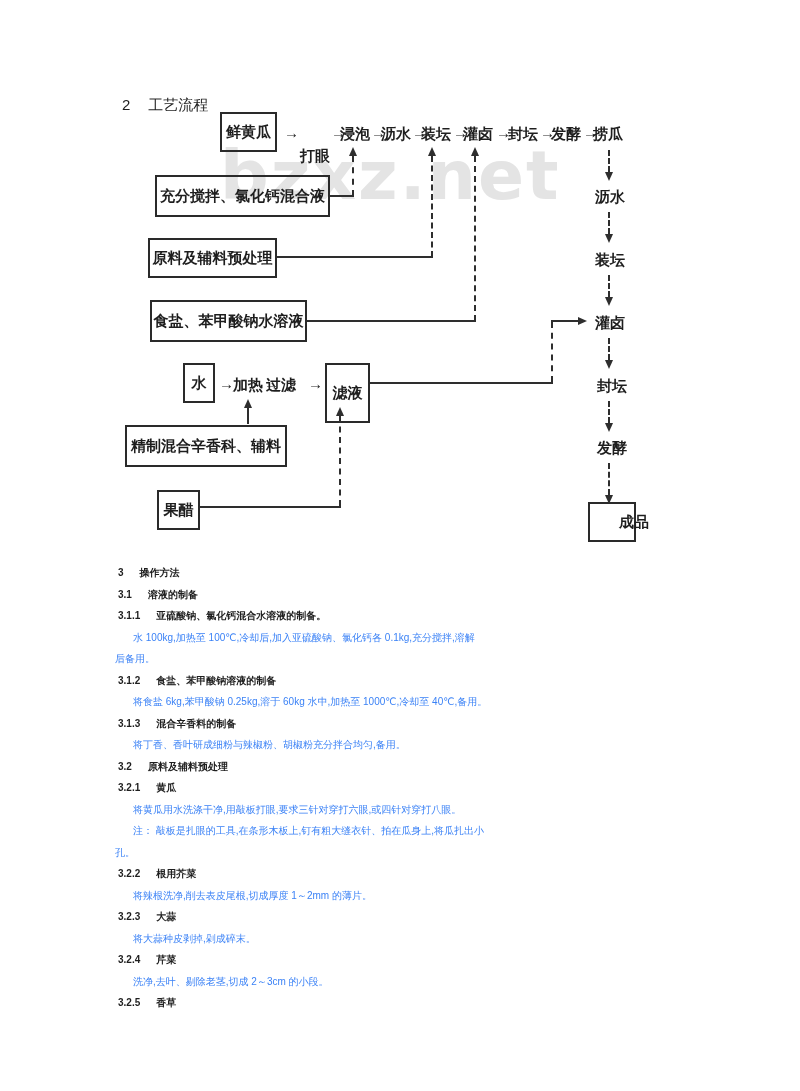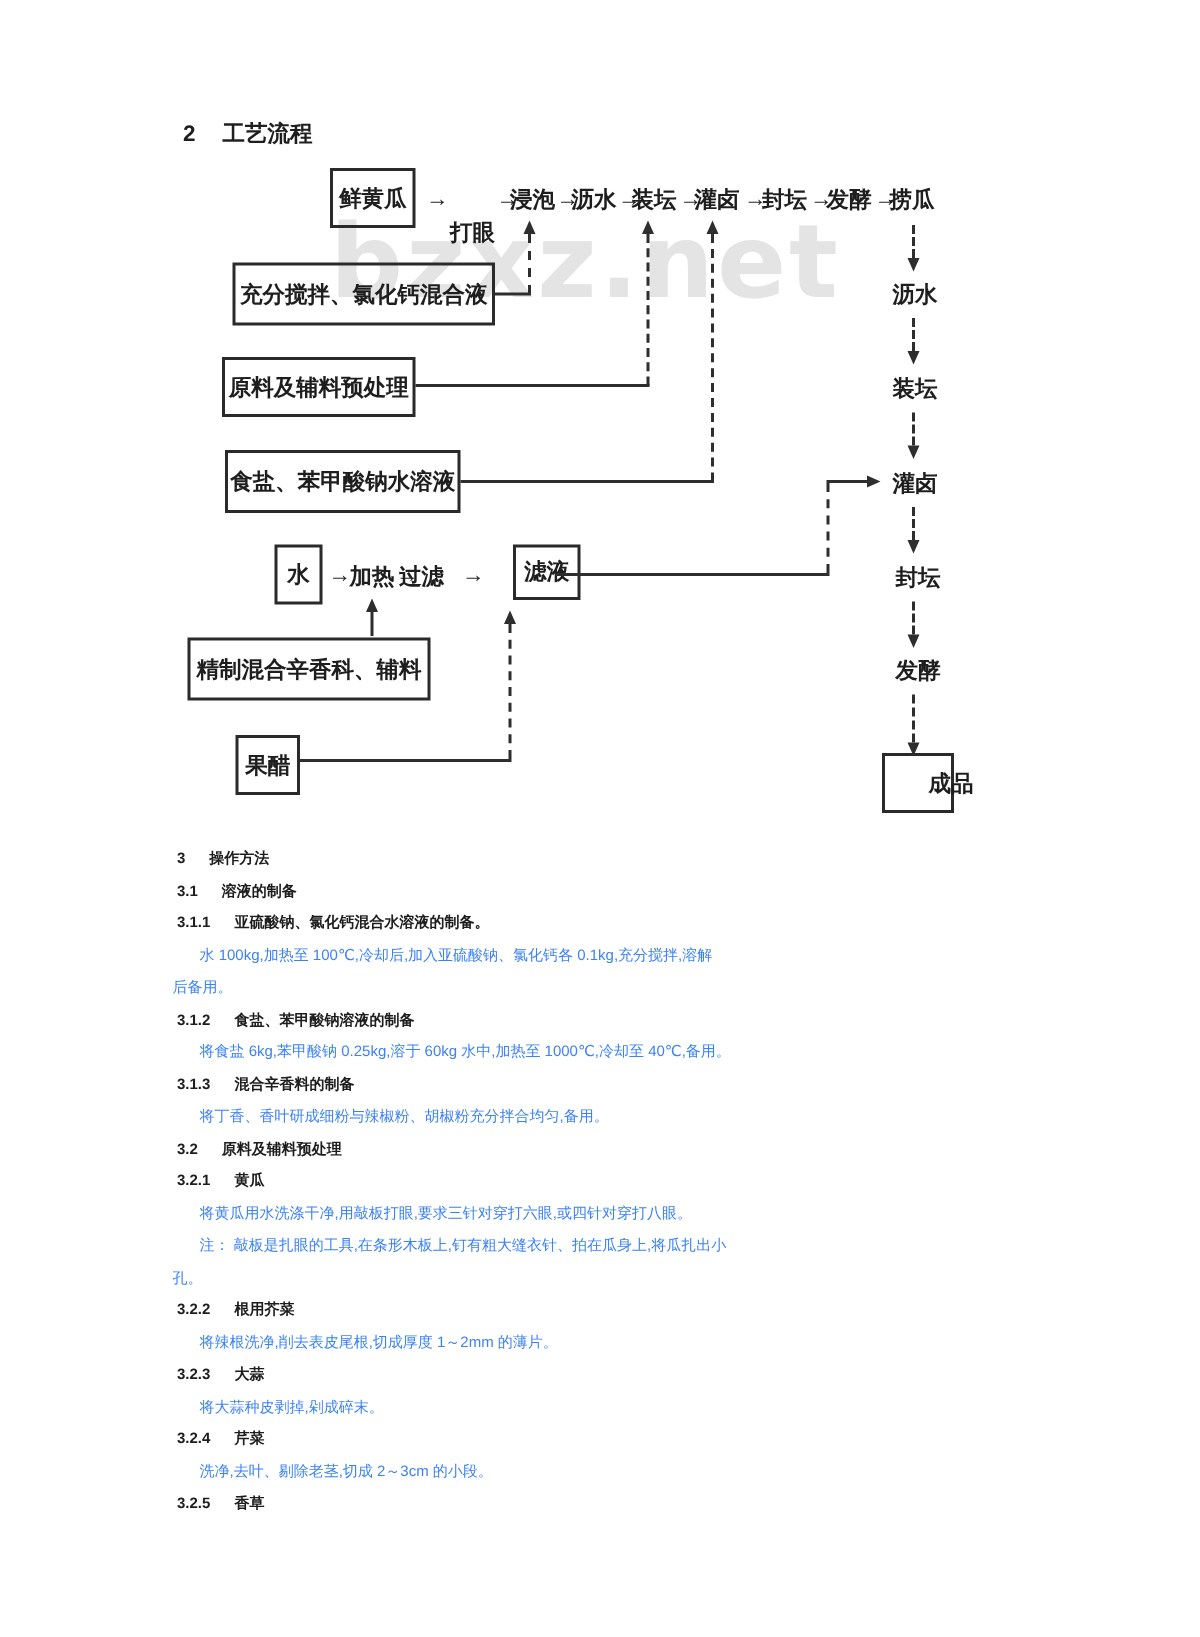--- a/index.html
+++ b/index.html
@@ -8,21 +8,21 @@
     font-family:"Liberation Sans","DejaVu Sans",sans-serif;color:#1e1e1e;
   }
   
   .watermark{
     position:absolute;left:220px;top:136px;z-index:0;
     font-size:68px;font-weight:700;letter-spacing:2px;color:#e4e4e4;
     font-family:"DejaVu Sans",sans-serif;user-select:none;
   }
   
   #flow{position:absolute;left:0;top:0;width:800px;height:560px;z-index:1;}
-  .fc-heading{position:absolute;left:122px;top:80px;font-size:15px;font-weight:700;}
+  .fc-heading{position:absolute;left:122px;top:96px;font-size:15px;font-weight:400;}
   .fc-heading .num{margin-right:18px;}
   .fbox{
     position:absolute;border:2px solid #2a2a2a;box-sizing:border-box;
     display:flex;align-items:center;justify-content:center;
     font-size:15px;font-weight:700;white-space:nowrap;background:transparent;
   }
   .fstep{position:absolute;font-size:15px;font-weight:700;white-space:nowrap;line-height:17px;}
   .farrow{position:absolute;font-size:15px;font-weight:700;line-height:17px;}
   .hline{position:absolute;border-top:2px solid #2e2e2e;}
   .vline{position:absolute;border-left:2px solid #2e2e2e;}
@@ -72,21 +72,21 @@
     <div class="fbox" style="left:155px;top:175px;width:175px;height:42px;">充分搅拌、氯化钙混合液</div>
     <div class="fbox" style="left:148px;top:238px;width:129px;height:40px;">原料及辅料预处理</div>
     <div class="fbox" style="left:150px;top:300px;width:157px;height:42px;">食盐、苯甲酸钠水溶液</div>
 
     <div class="fbox" style="left:183px;top:363px;width:32px;height:40px;">水</div>
     <span class="farrow" style="left:219px;top:375px;">→</span>
     <span class="fstep" style="left:233px;top:376px;">加热</span>
     <span class="farrow" style="left:264px;top:375px;">→</span>
     <span class="fstep" style="left:266px;top:376px;">过滤</span>
     <span class="farrow" style="left:308px;top:375px;">→</span>
-    <div class="fbox" style="left:342px;top:363px;width:45px;height:37px;">滤液</div>
+    <div class="fbox" style="left:325px;top:363px;width:45px;height:60px;">滤液</div>
 
     <div class="fbox" style="left:125px;top:425px;width:162px;height:42px;">精制混合辛香科、辅料</div>
     <div class="fbox" style="left:157px;top:490px;width:43px;height:40px;">果醋</div>
 
     <span class="fstep" style="left:595px;top:188px;">沥水</span>
     <span class="fstep" style="left:595px;top:251px;">装坛</span>
     <span class="fstep" style="left:595px;top:314px;">灌卤</span>
     <span class="fstep" style="left:597px;top:377px;">封坛</span>
     <span class="fstep" style="left:597px;top:439px;">发酵</span>
     <div class="fbox" style="left:588px;top:502px;width:45px;height:40px;padding-left:44px;">成品</div>

